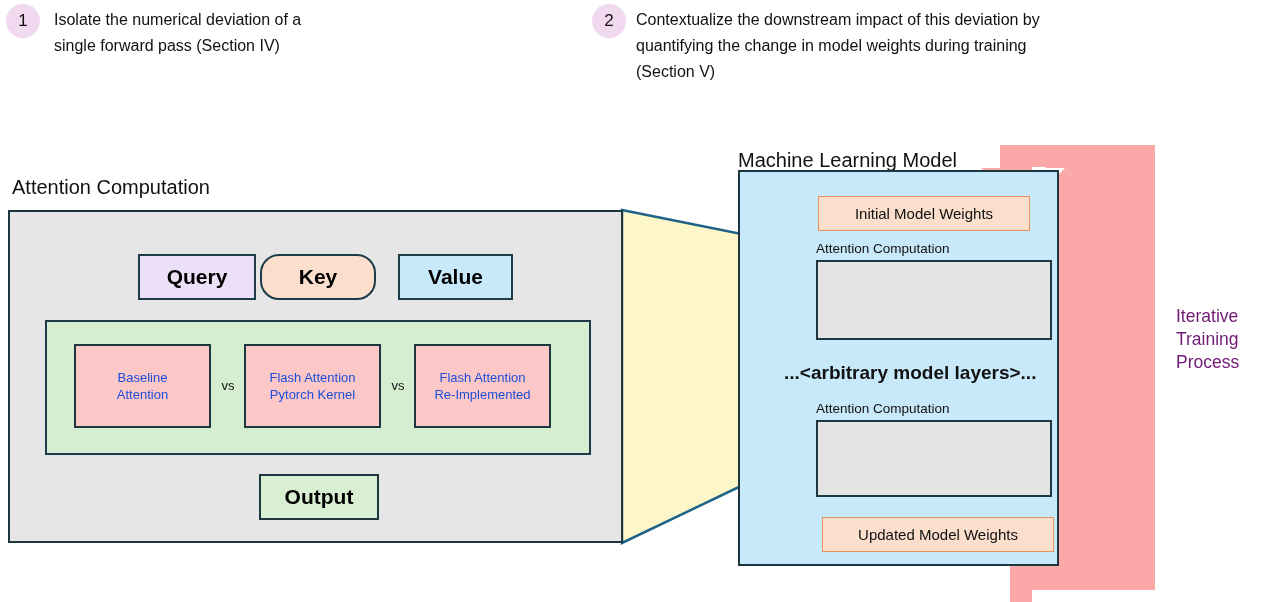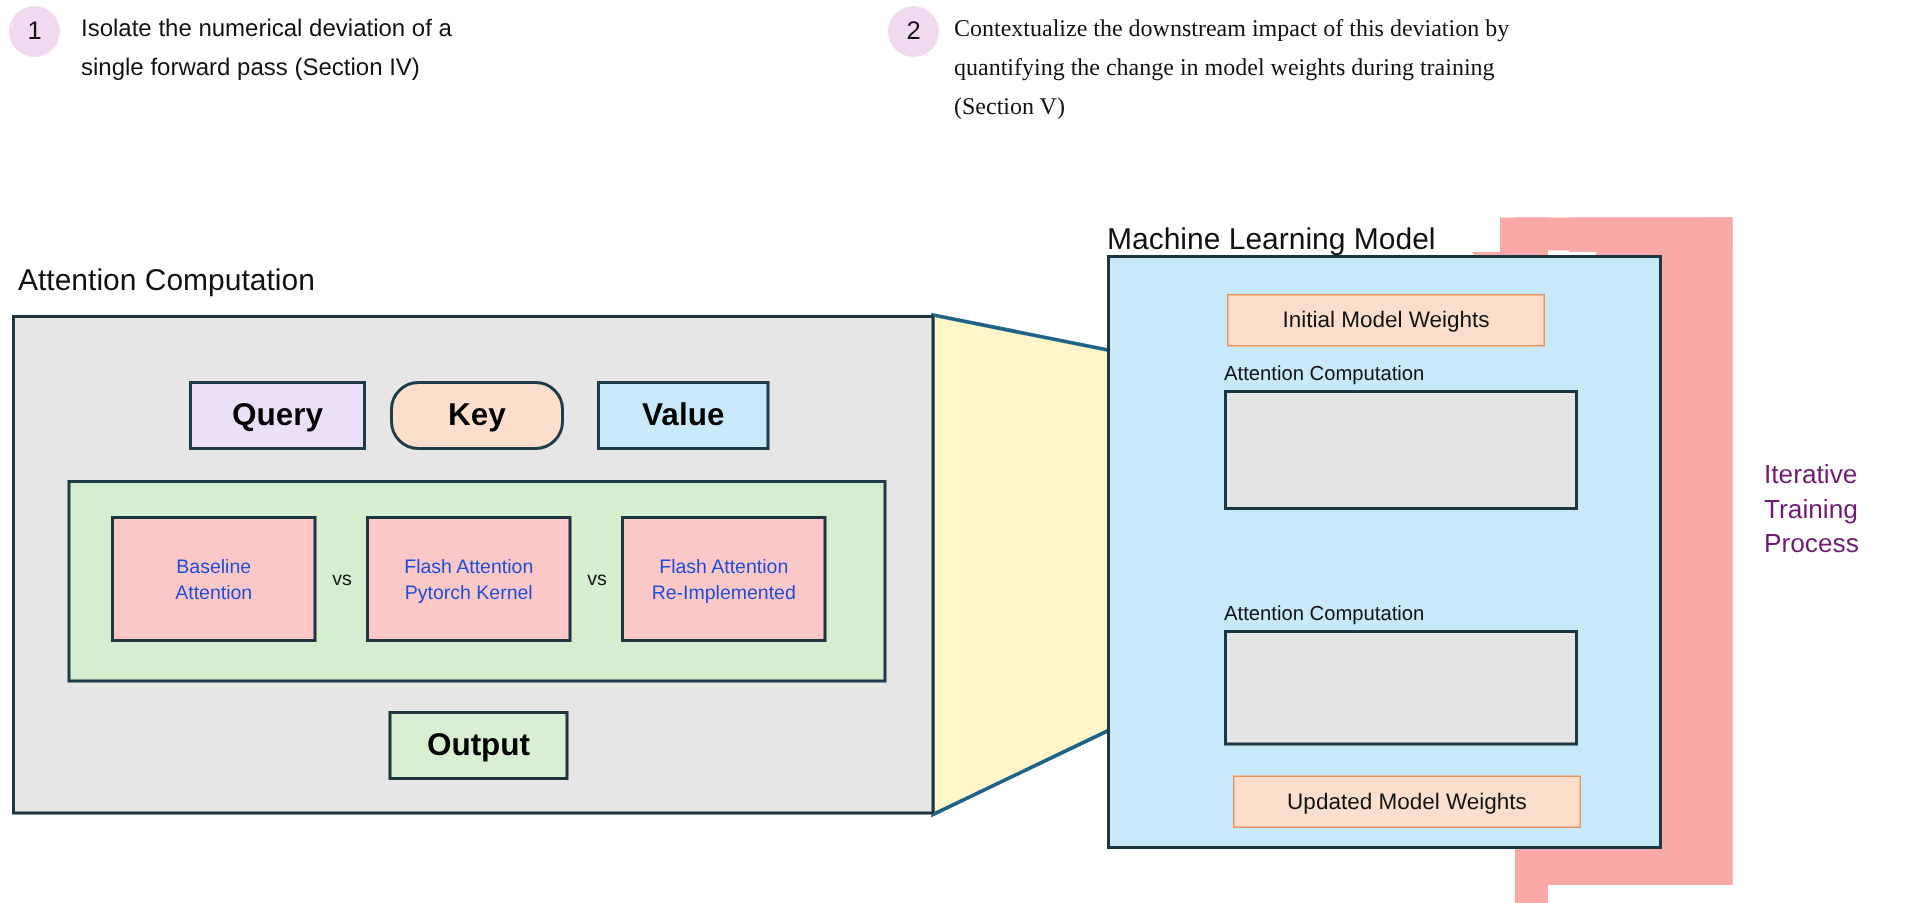--- a/index.html
+++ b/index.html
@@ -148,21 +148,21 @@
 <body>
 
 <div class="abs" style="left:6px; top:4px; display:flex; align-items:flex-start; gap:14px;">
   <div class="bullet-num">1</div>
   <div class="bullet-text" style="padding-top:3px;">Isolate the numerical deviation of a
 single forward pass (Section IV)</div>
 </div>
 
 <div class="abs" style="left:592px; top:4px; display:flex; align-items:flex-start; gap:10px;">
   <div class="bullet-num">2</div>
-  <div class="bullet-text" style="padding-top:3px;font-family:Liberation Serif, serif;">Contextualize the downstream impact of this deviation by
+  <div class="bullet-text" style="padding-top:3px;">Contextualize the downstream impact of this deviation by
 quantifying the change in model weights during training
 (Section V)</div>
 </div>
 
 <svg class="abs connector" style="left:0; top:0;" width="1283" height="602">
   <polygon points="622,210 812,248 812,452 622,543" fill="#fcf6c8" stroke="#1d6287" stroke-width="2.5"></polygon>
 </svg>
 
 <svg class="abs loop-arrow" style="left:0; top:0;" width="1283" height="602">
   <path d="M 1010,602
@@ -188,21 +188,21 @@
 <div class="abs" style="left:995px; top:180px; width:0; height:0;
             border-left:26px solid transparent;
             border-right:26px solid transparent;
             border-top:32px solid #fba8a8;"></div>
 <div class="abs" style="left:1010px; top:568px; width:22px; height:34px; background:#fba8a8;"></div>
 
 <div class="abs panel-title" style="left:12px; top:176px;">Attention Computation</div>
 
 <div class="abs left-panel" style="left:8px; top:210px; width:615px; height:333px;">
 
-  <div class="abs qkv-box q-box" style="left:116px; top:42px; width:118px; height:46px;">
+  <div class="abs qkv-box q-box" style="left:128px; top:42px; width:118px; height:46px;">
     <span>Query</span>
   </div>
   <div class="abs qkv-box k-box" style="left:250px; top:42px; width:116px; height:46px;border-radius:19px;">
     <span>Key</span>
   </div>
   <div class="abs qkv-box v-box" style="left:388px; top:42px; width:115px; height:46px;">
     <span>Value</span>
   </div>
 
   <div class="abs green-band" style="left:35px; top:108px; width:546px; height:135px;">
@@ -231,30 +231,31 @@
     </div>
   </div>
 
   <div class="abs output-box" style="left:249px; top:262px; width:120px; height:46px;">
     <span>Output</span>
   </div>
 </div>
 
 <div class="abs panel-title" style="left:738px; top:139px;margin-top:10px;">Machine Learning Model</div>
 
-<div class="abs right-panel" style="left:738px; top:170px; width:370px; height:396px;">
+<div class="abs right-panel" style="left:738px; top:170px; width:321px; height:396px;">
 
   <div class="abs weights-box" style="left:78px; top:24px; width:212px; height:35px;">
     <span>Initial Model Weights</span>
   </div>
 
   <div class="abs sub-title" style="left:76px; top:69px;">Attention Computation</div>
 
   <div class="abs attn-slot" style="left:76px; top:88px; width:236px; height:80px;"></div>
 
+  <div class="abs layers-label" style="left:44px; top:190px;">...&lt;arbitrary model layers&gt;...</div>
 
   <div class="abs sub-title" style="left:76px; top:229px;">Attention Computation</div>
 
   <div class="abs attn-slot" style="left:76px; top:248px; width:236px; height:77px;"></div>
 
   <div class="abs weights-box" style="left:82px; top:345px; width:232px; height:35px;">
     <span>Updated Model Weights</span>
   </div>
 </div>
 

